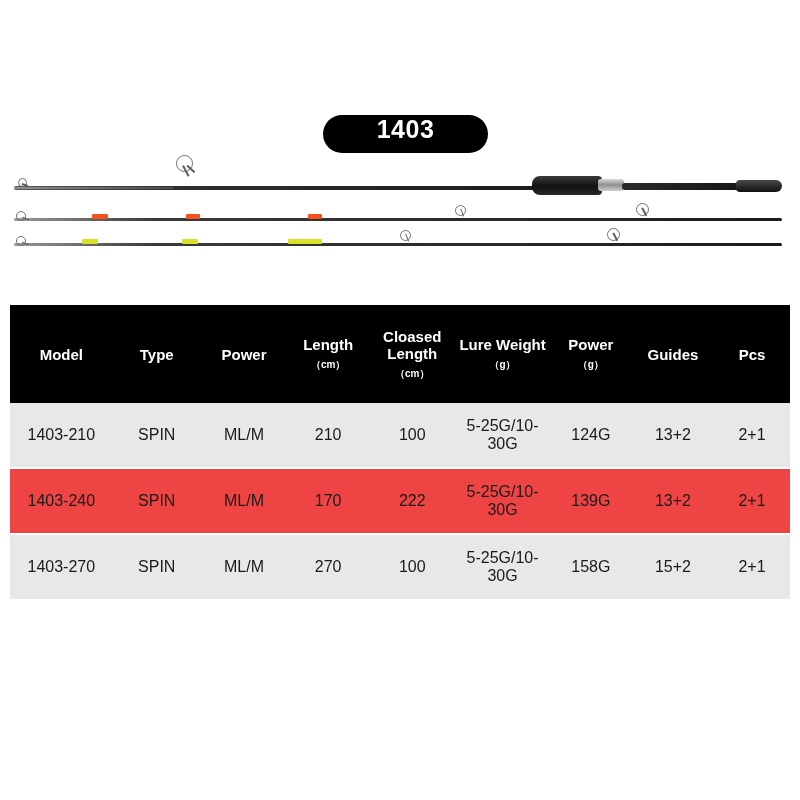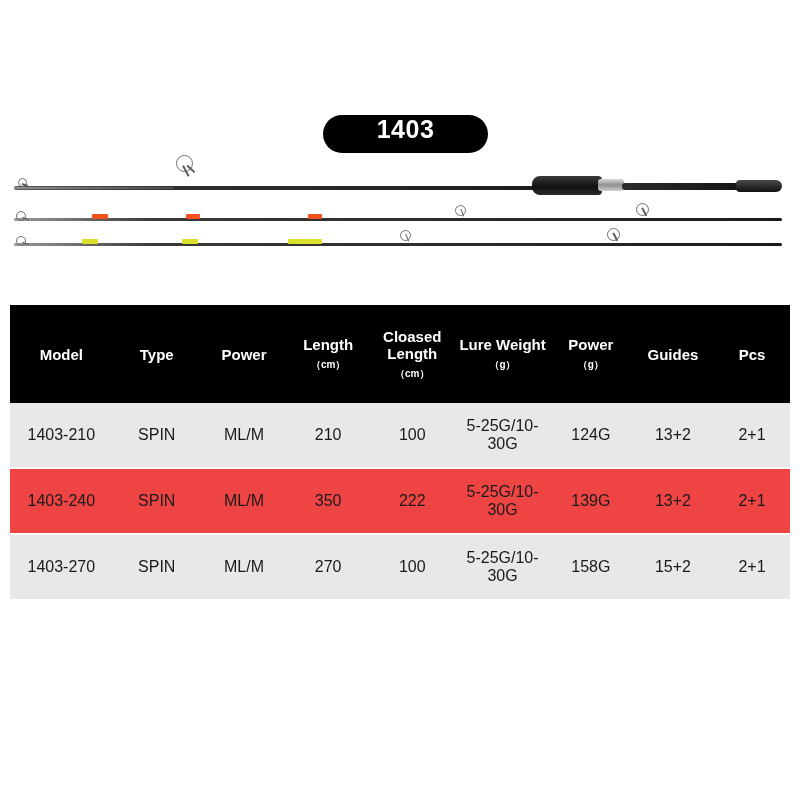--- a/index.html
+++ b/index.html
@@ -297,21 +297,21 @@
         <td>100</td>
         <td>5-25G/10-30G</td>
         <td>124G</td>
         <td>13+2</td>
         <td>2+1</td>
       </tr>
       <tr class="even">
         <td>1403-240</td>
         <td>SPIN</td>
         <td>ML/M</td>
-        <td>350</td>
+        <td>170</td>
         <td>222</td>
         <td>5-25G/10-30G</td>
         <td>139G</td>
         <td>13+2</td>
         <td>2+1</td>
       </tr>
       <tr class="odd">
         <td>1403-270</td>
         <td>SPIN</td>
         <td>ML/M</td>

